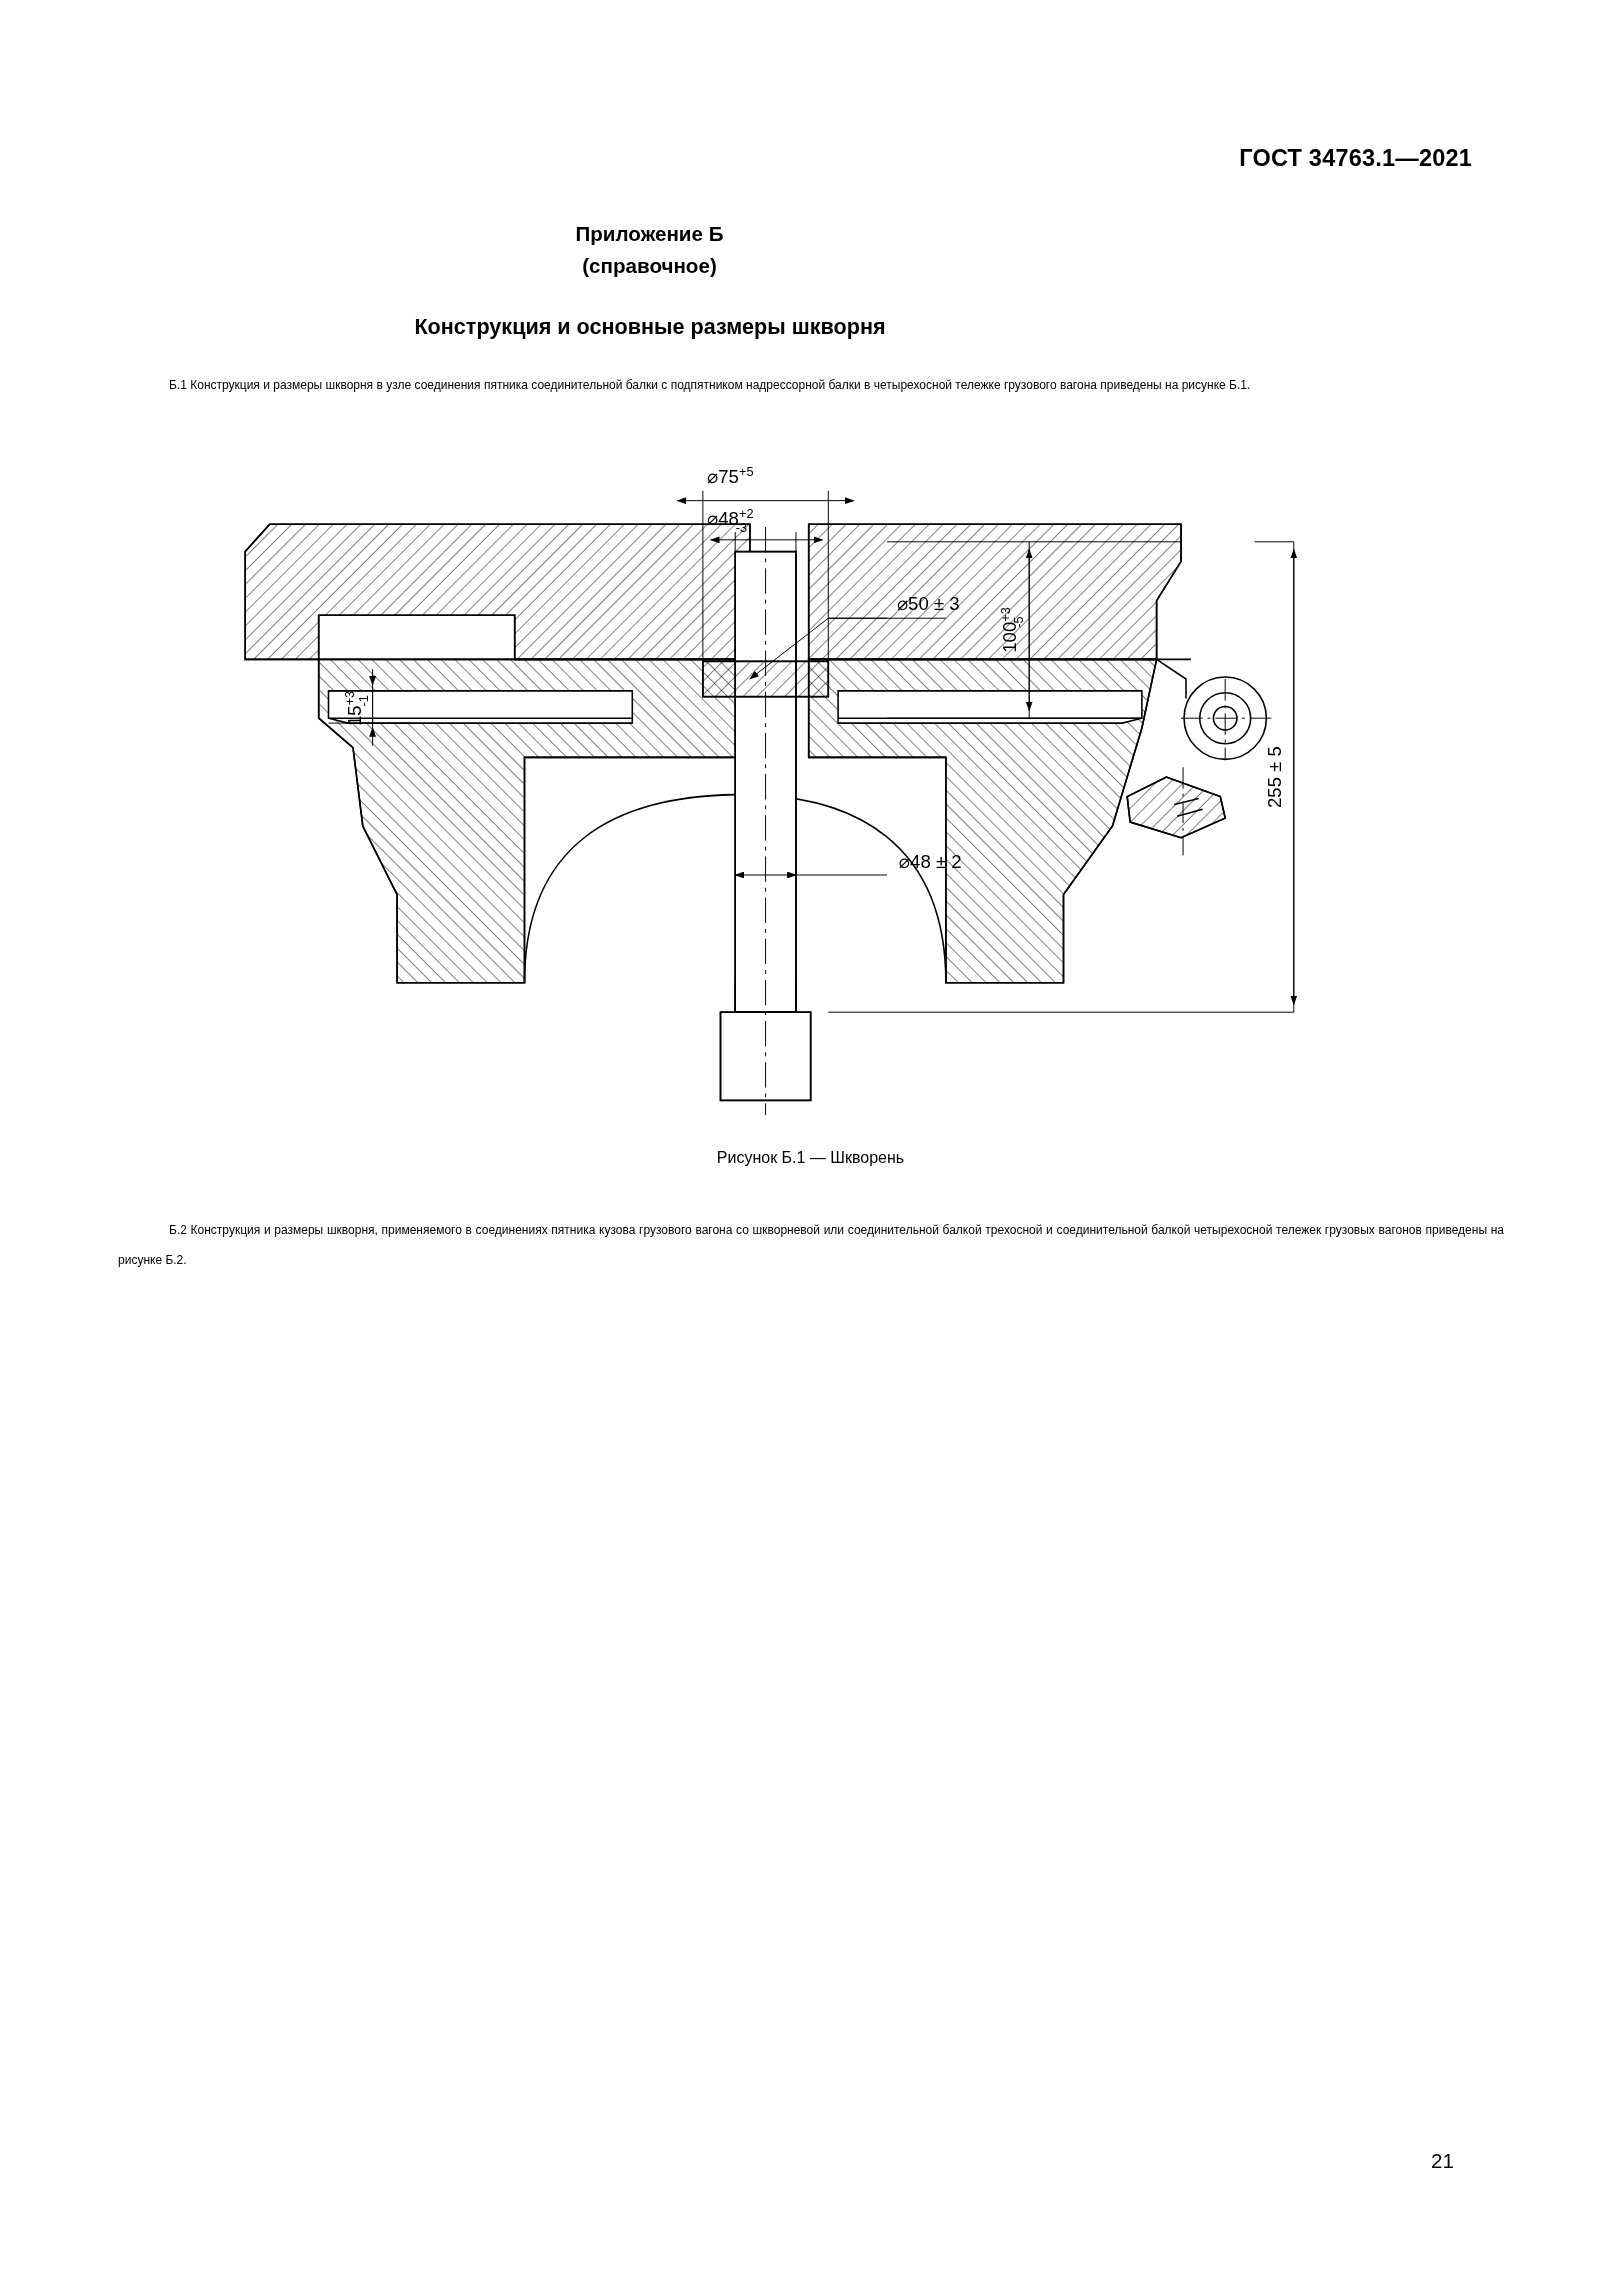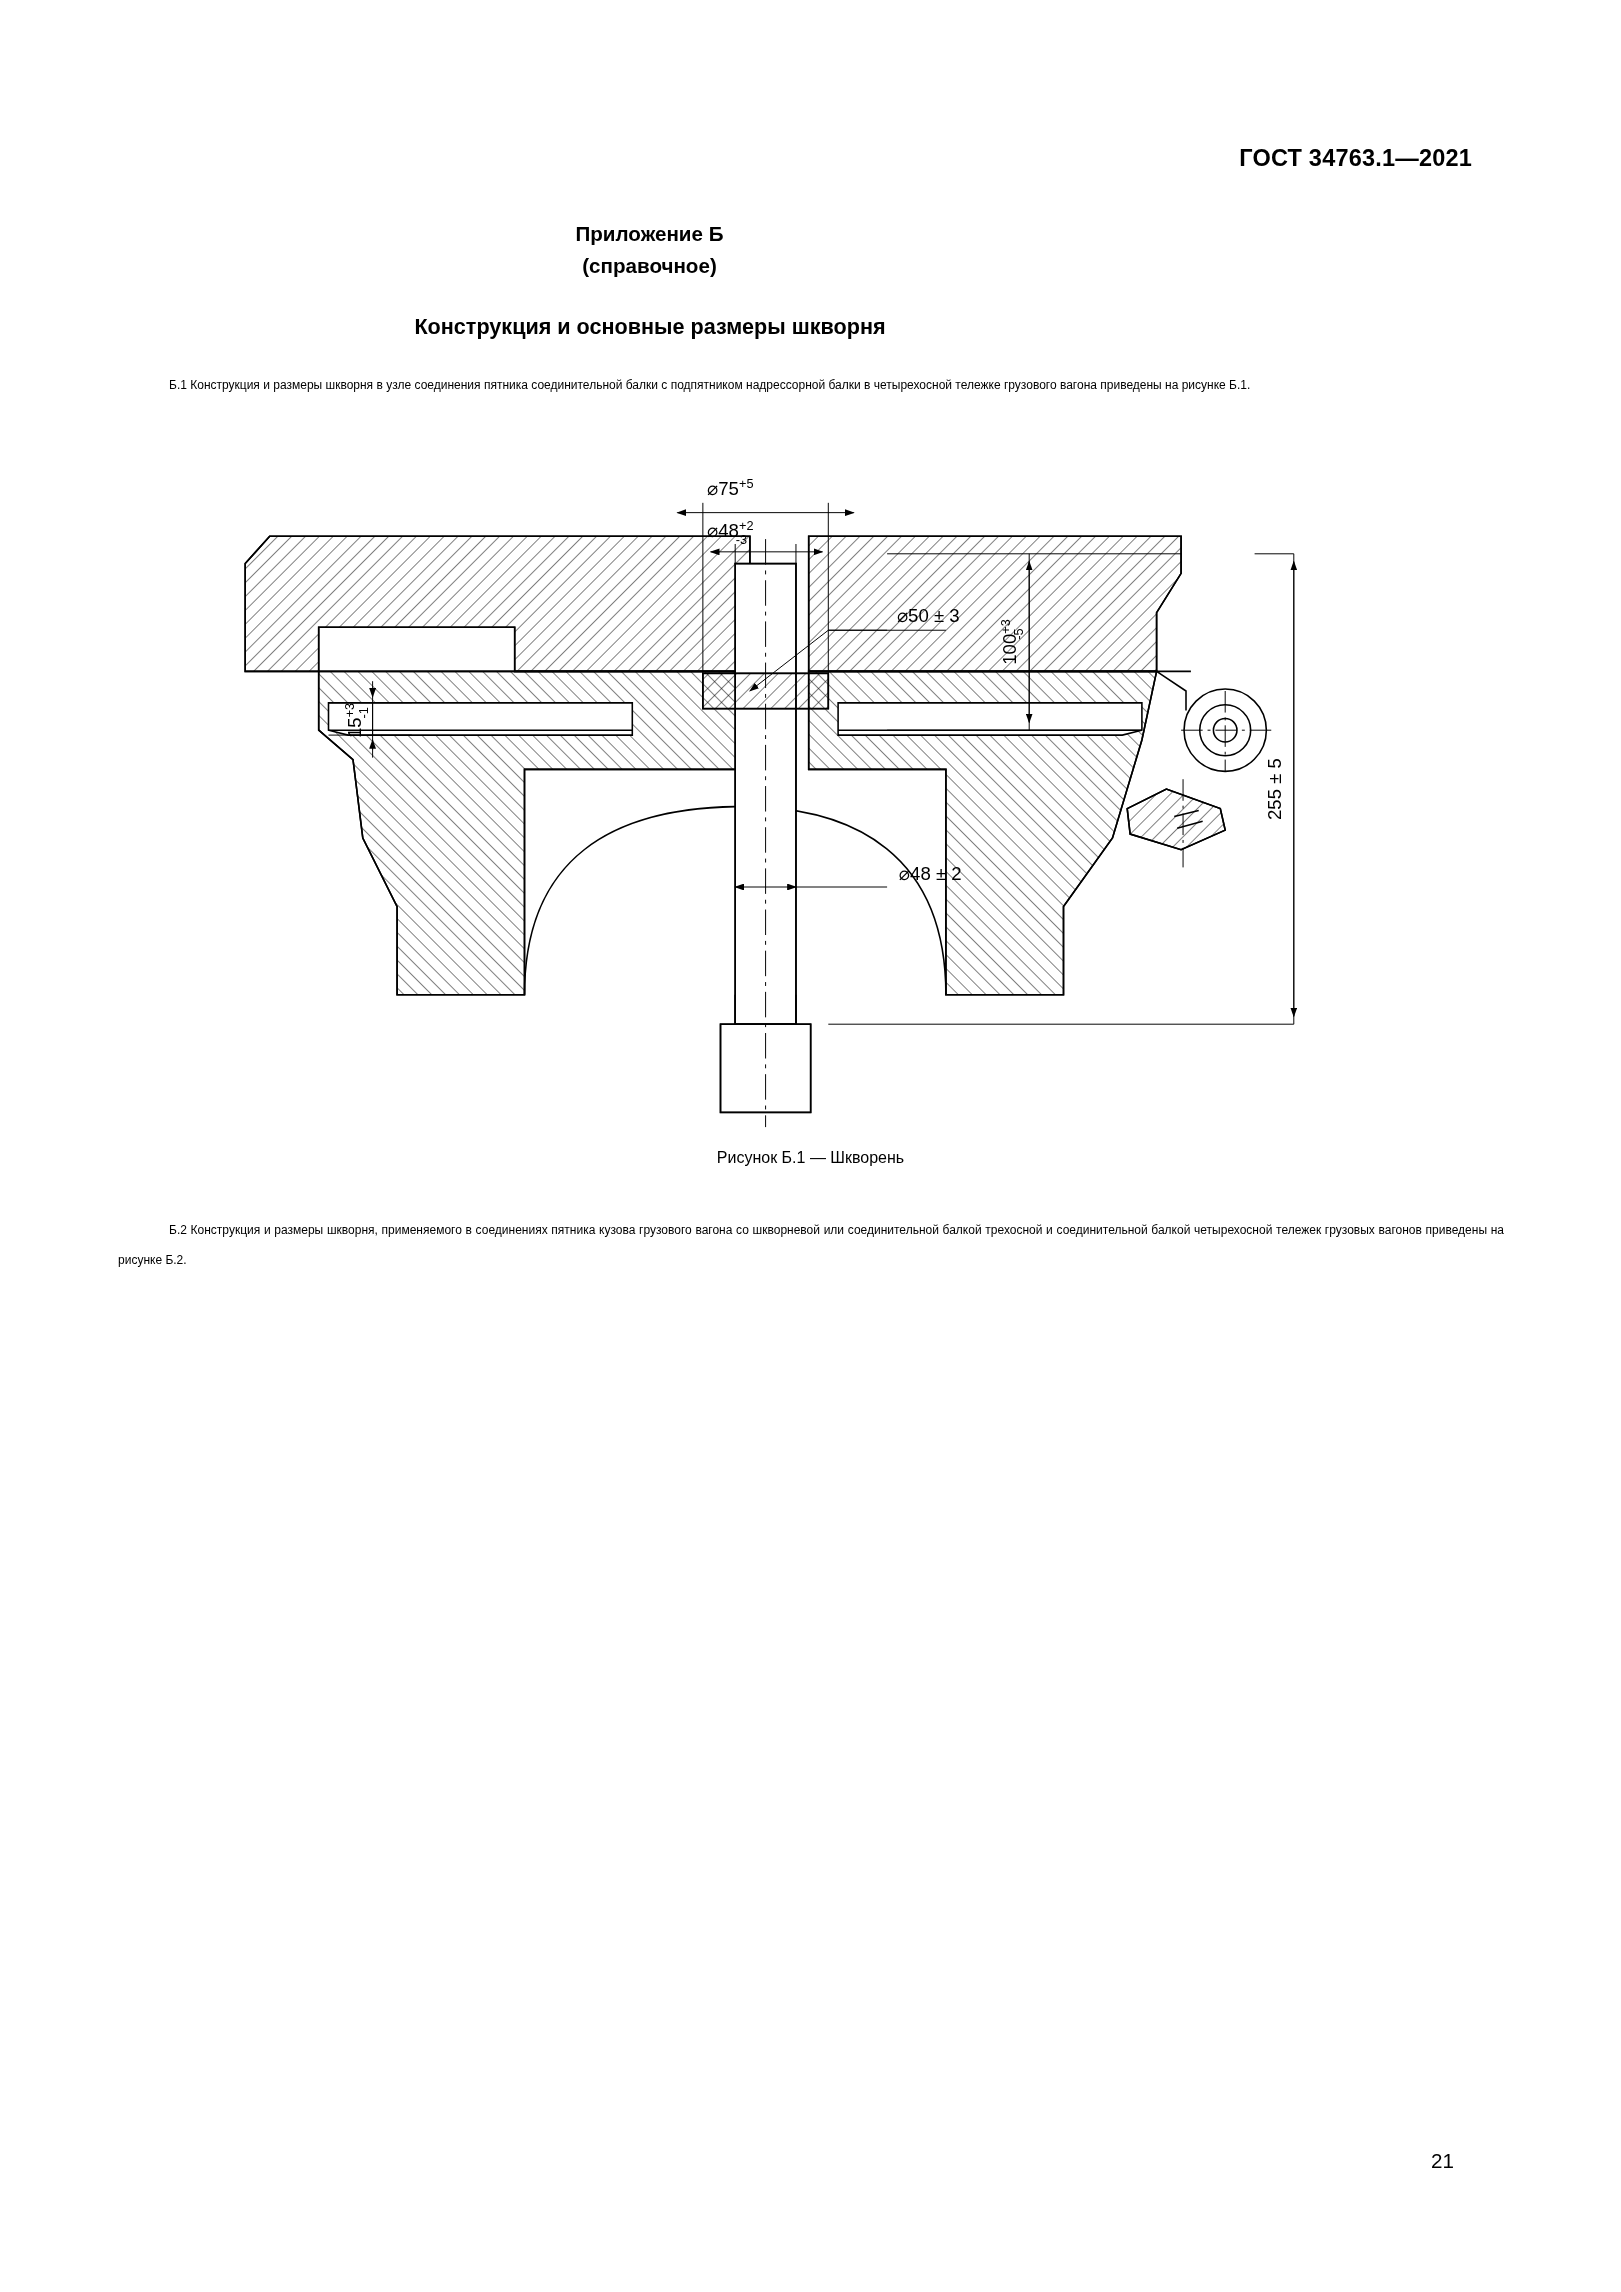--- a/index.html
+++ b/index.html
@@ -73,21 +73,21 @@
     font-size: 16px;
   }
   .page-number {
     position: absolute;
     bottom: 120px;
     right: 167px;
     font-size: 20.6px;
   }
   .figure {
     position: absolute;
-    top: 446px;
+    top: 434px;
     left: 201px;
     width: 1235px;
     height: 686px;
     text-align: center;
   }
   .figure svg {
     display: block;
   }
   .dim-text {
     font-family: "Liberation Sans", sans-serif;

